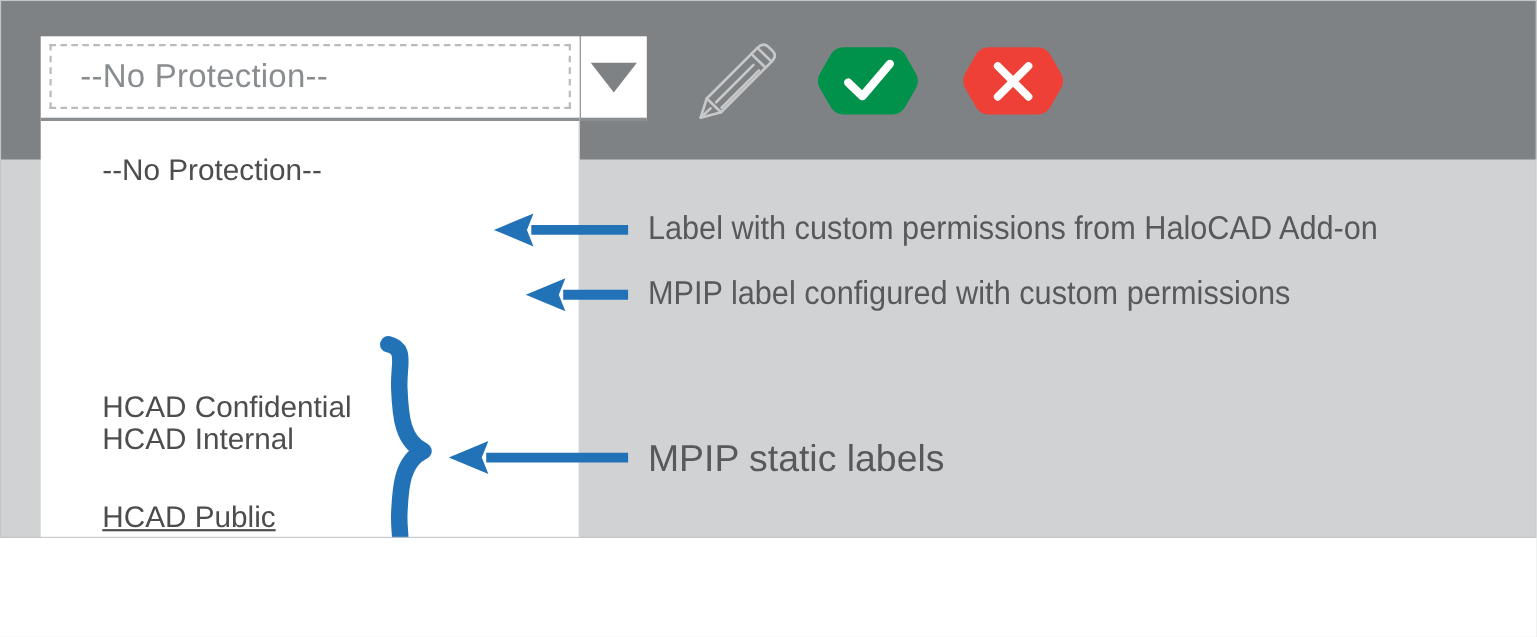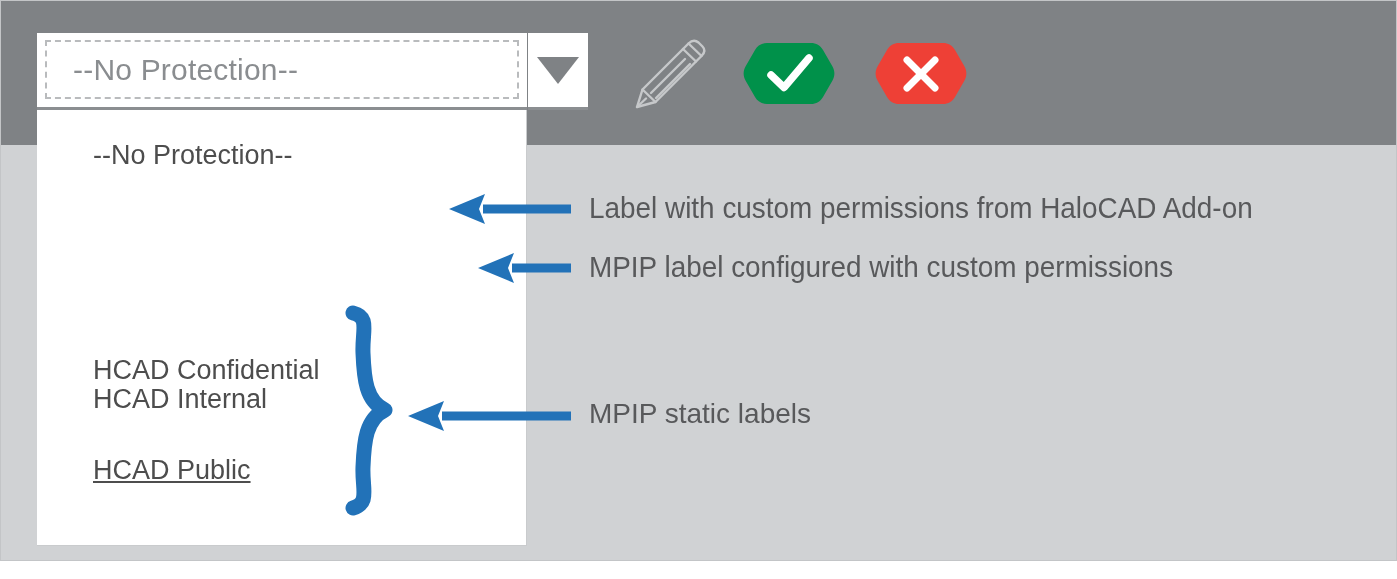--- a/index.html
+++ b/index.html
@@ -3,21 +3,21 @@
 <meta charset="utf-8">
 <style>
   html, body {
     margin: 0;
     padding: 0;
     background: #ffffff;
   }
   #screen {
     position: relative;
     width: 1397px;
-    height: 561px;
+    height: 489px;
     background: #d0d2d4;
     font-family: "Liberation Sans", sans-serif;
     overflow: hidden;
     box-sizing: border-box;
   }
 
   
   #screen::after {
     content: "";
     position: absolute;
@@ -125,21 +125,21 @@
     position: absolute;
     color: #58595b;
     white-space: nowrap;
   }
   .anno-narrow {
     font-size: 30px;
     font-stretch: condensed;
     transform: scaleX(0.93);
     transform-origin: left center;
   }
-  .anno-wide { font-size: 28px; text-align: center; }
+  .anno-wide { font-size: 34px; text-align: center; }
 
   .arrow-svg, .brace-svg {
     position: absolute;
     overflow: visible;
   }
 </style>
 </head>
 <body>
 
 <div id="screen">

